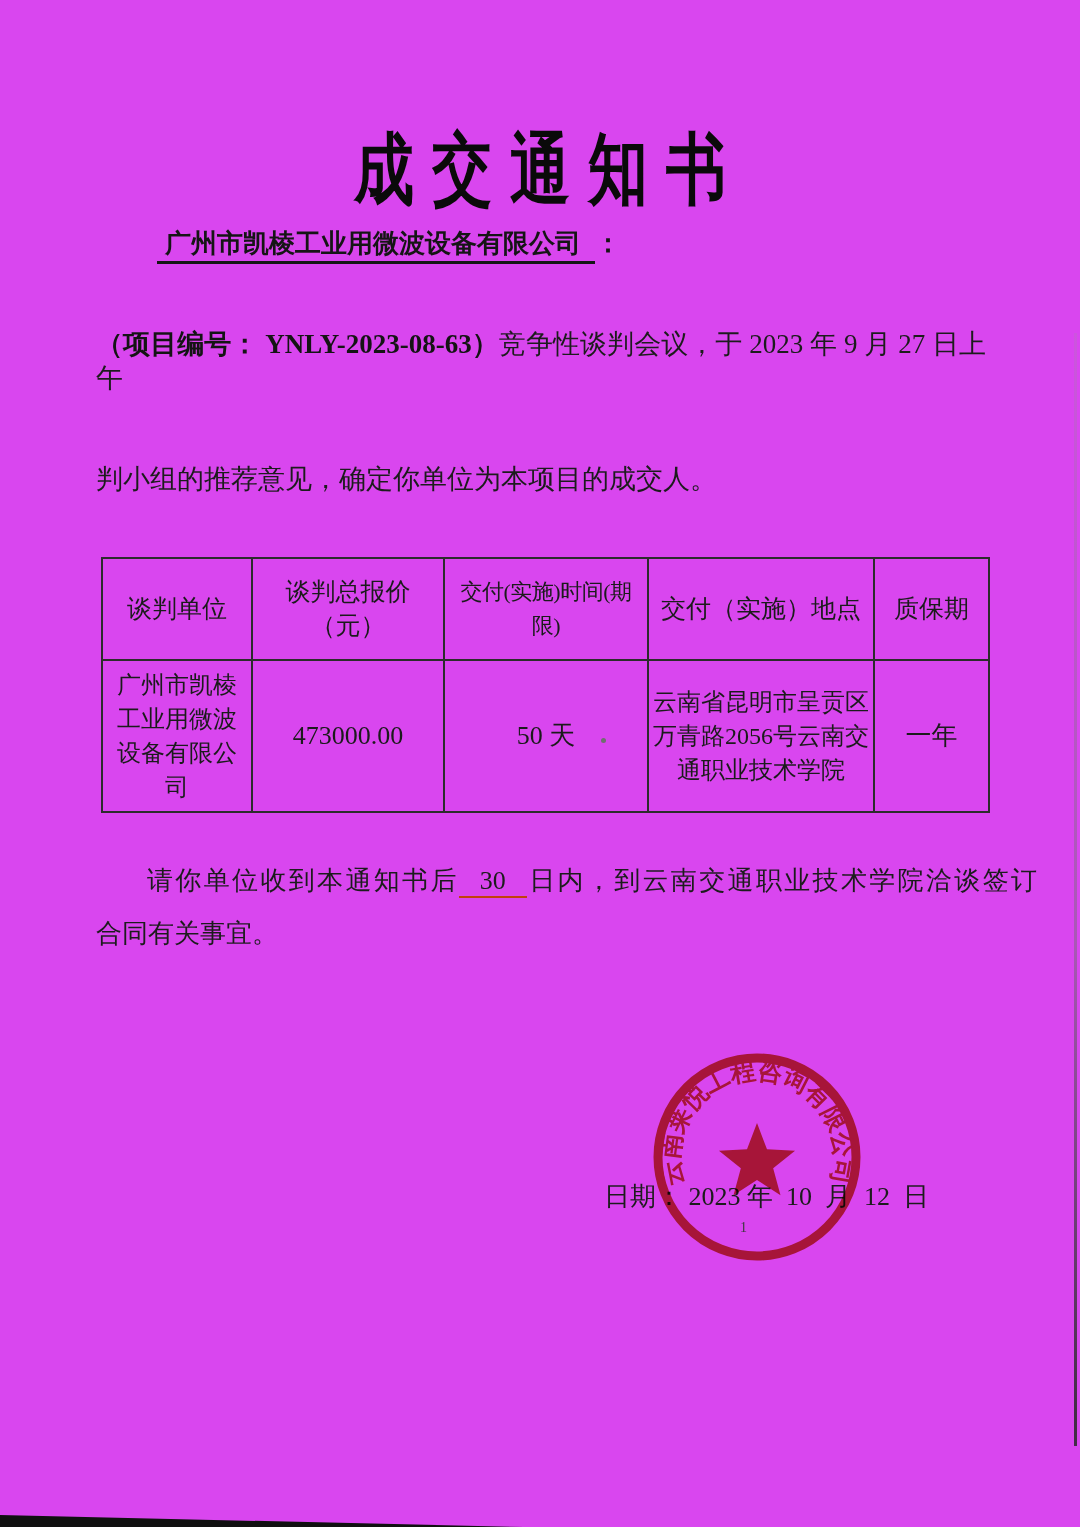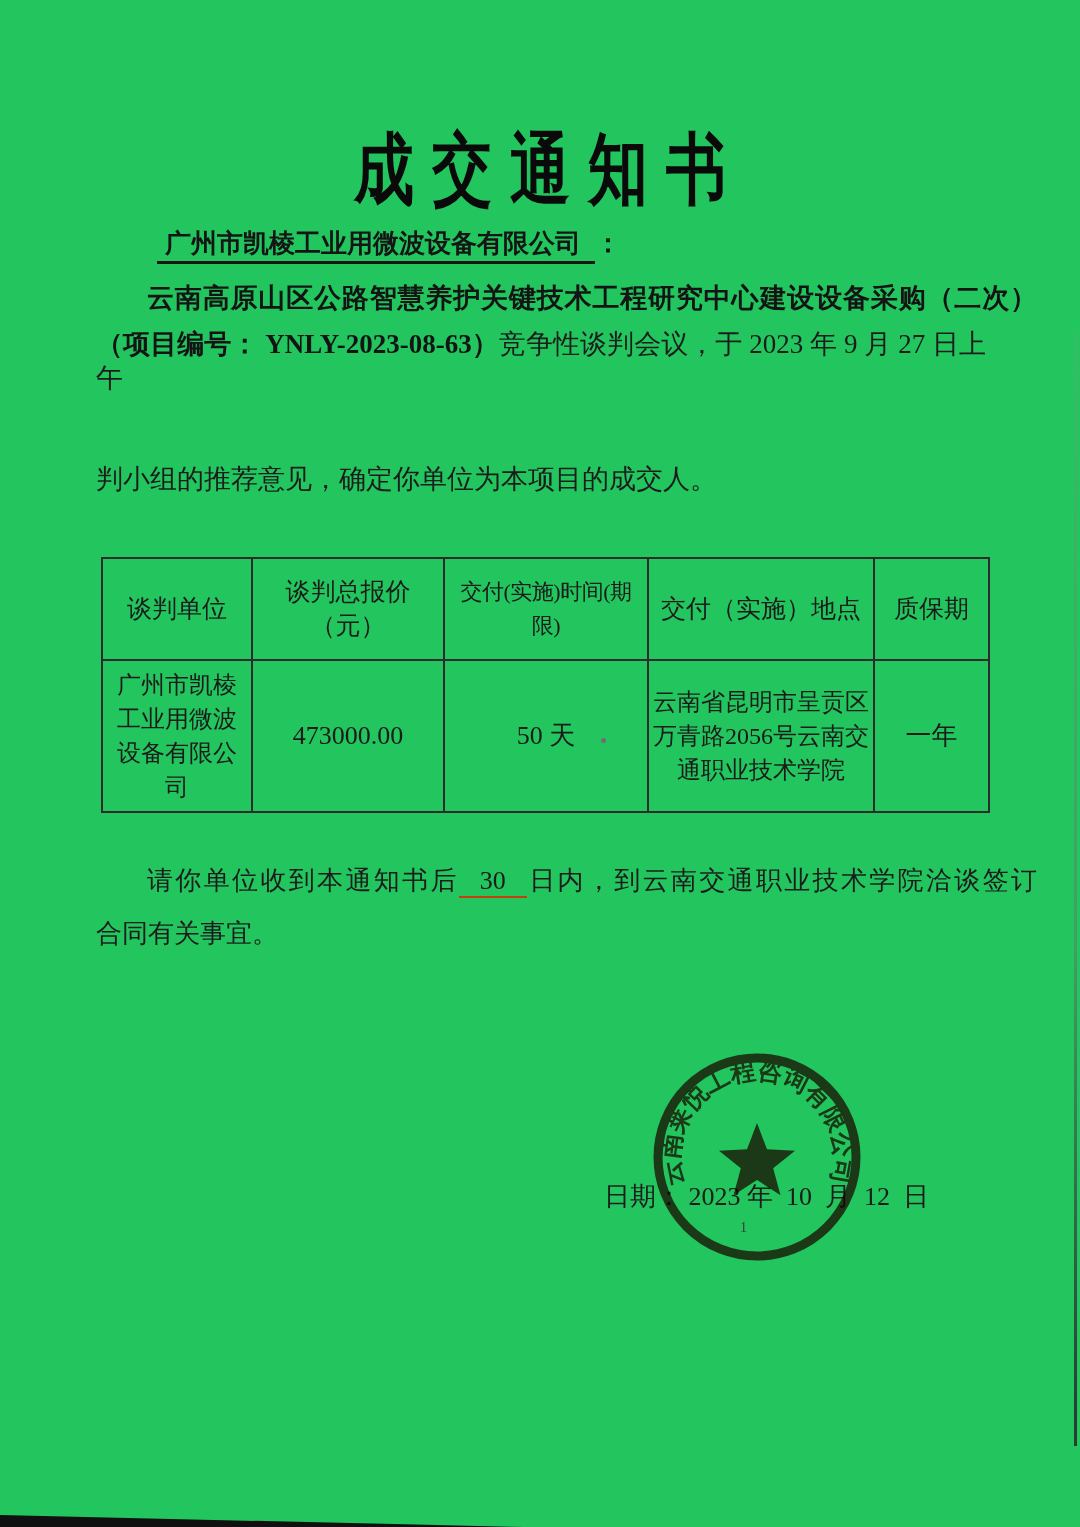--- a/index.html
+++ b/index.html
@@ -1,18 +1,18 @@
 <!DOCTYPE html>
 <html><head>
 <meta charset="utf-8">
 <style>
   html,body{margin:0;padding:0;background:#e8e8e8;}
   .page{
     position:relative;width:1080px;height:1527px;margin:0 auto;
-    background:#22c55e;overflow:hidden;
+    background:#d946ef;overflow:hidden;
     font-family:"Liberation Serif","DejaVu Serif",serif;color:#1e1e1e;
   }
   .abs{position:absolute;}
   
   .title-wrap{left:0;right:0;top:118px;text-align:center;}
   .title{
     display:inline-block;font-size:60px;font-weight:700;color:#0a0a0a;
     letter-spacing:18px;padding-left:18px;transform:scaleY(1.3);transform-origin:center top;
     white-space:nowrap;
   }
@@ -59,21 +59,20 @@
 <body>
 
 <div class="page">
 
   <div class="abs title-wrap">
     <span class="title">成交通知书</span>
   </div>
 
   <div class="abs addressee"><span class="name">广州市凯棱工业用微波设备有限公司</span><span>：</span></div>
 
-  <div class="abs bline l1 just indent b">云南高原山区公路智慧养护关键技术工程研究中心建设设备采购（二次）</div>
   <div class="abs bline l2 just"><span class="b">（项目编号： YNLY-2023-08-63）</span><span>竞争性谈判会议，于 2023 年 9 月 27 日上午</span></div>
   <div class="abs bline l4">判小组的推荐意见，确定你单位为本项目的成交人。</div>
 
   <div class="abs tbl-wrap">
     <table>
       <colgroup>
         <col style="width:150px">
           <col style="width:192px">
           <col style="width:204px">
           <col style="width:226px">

